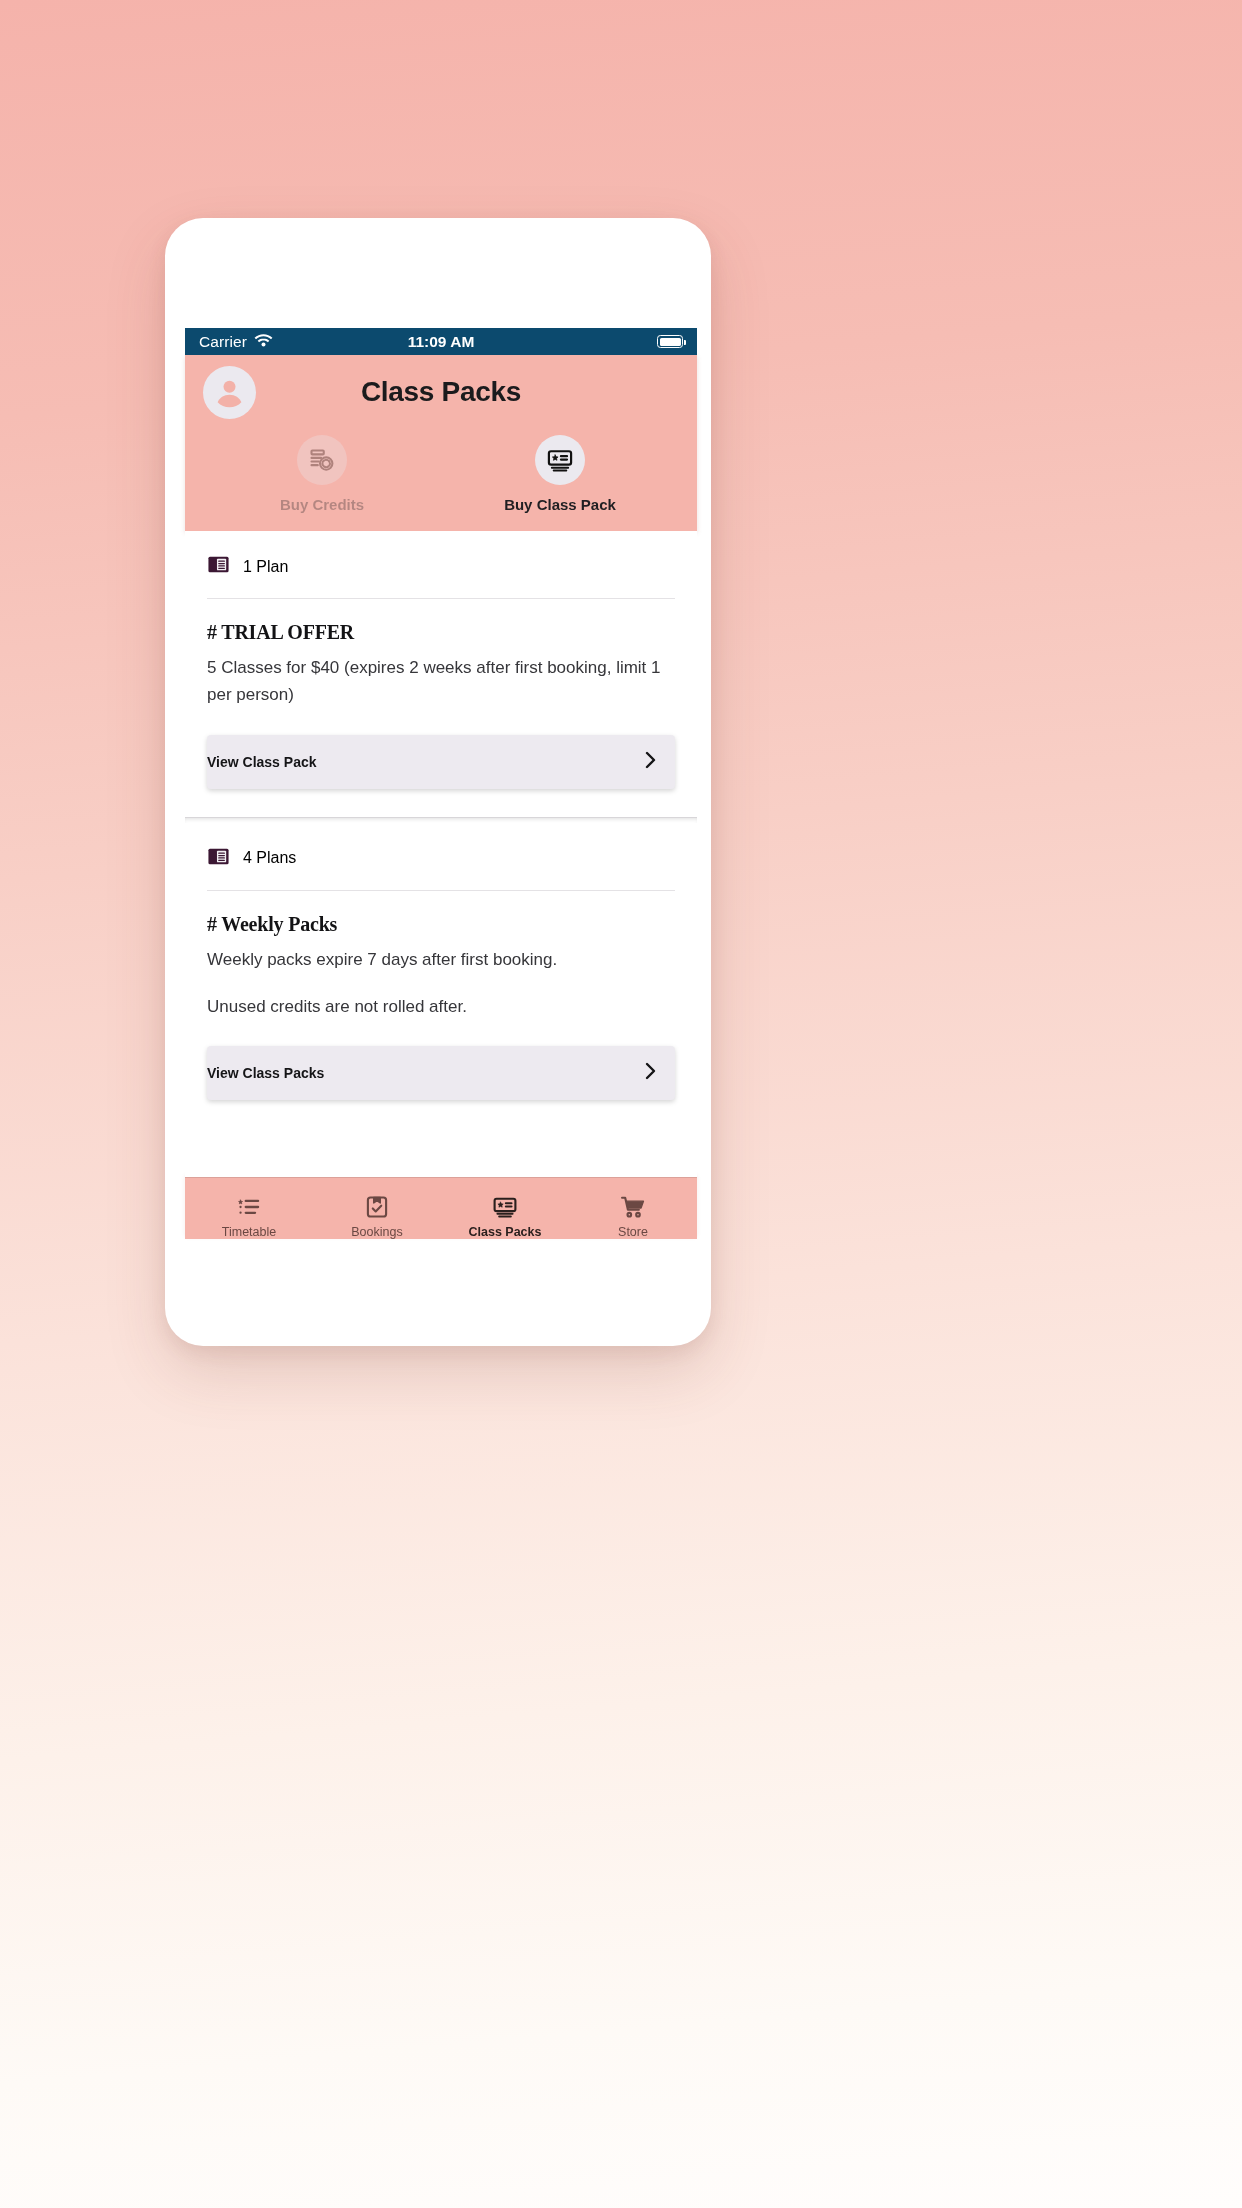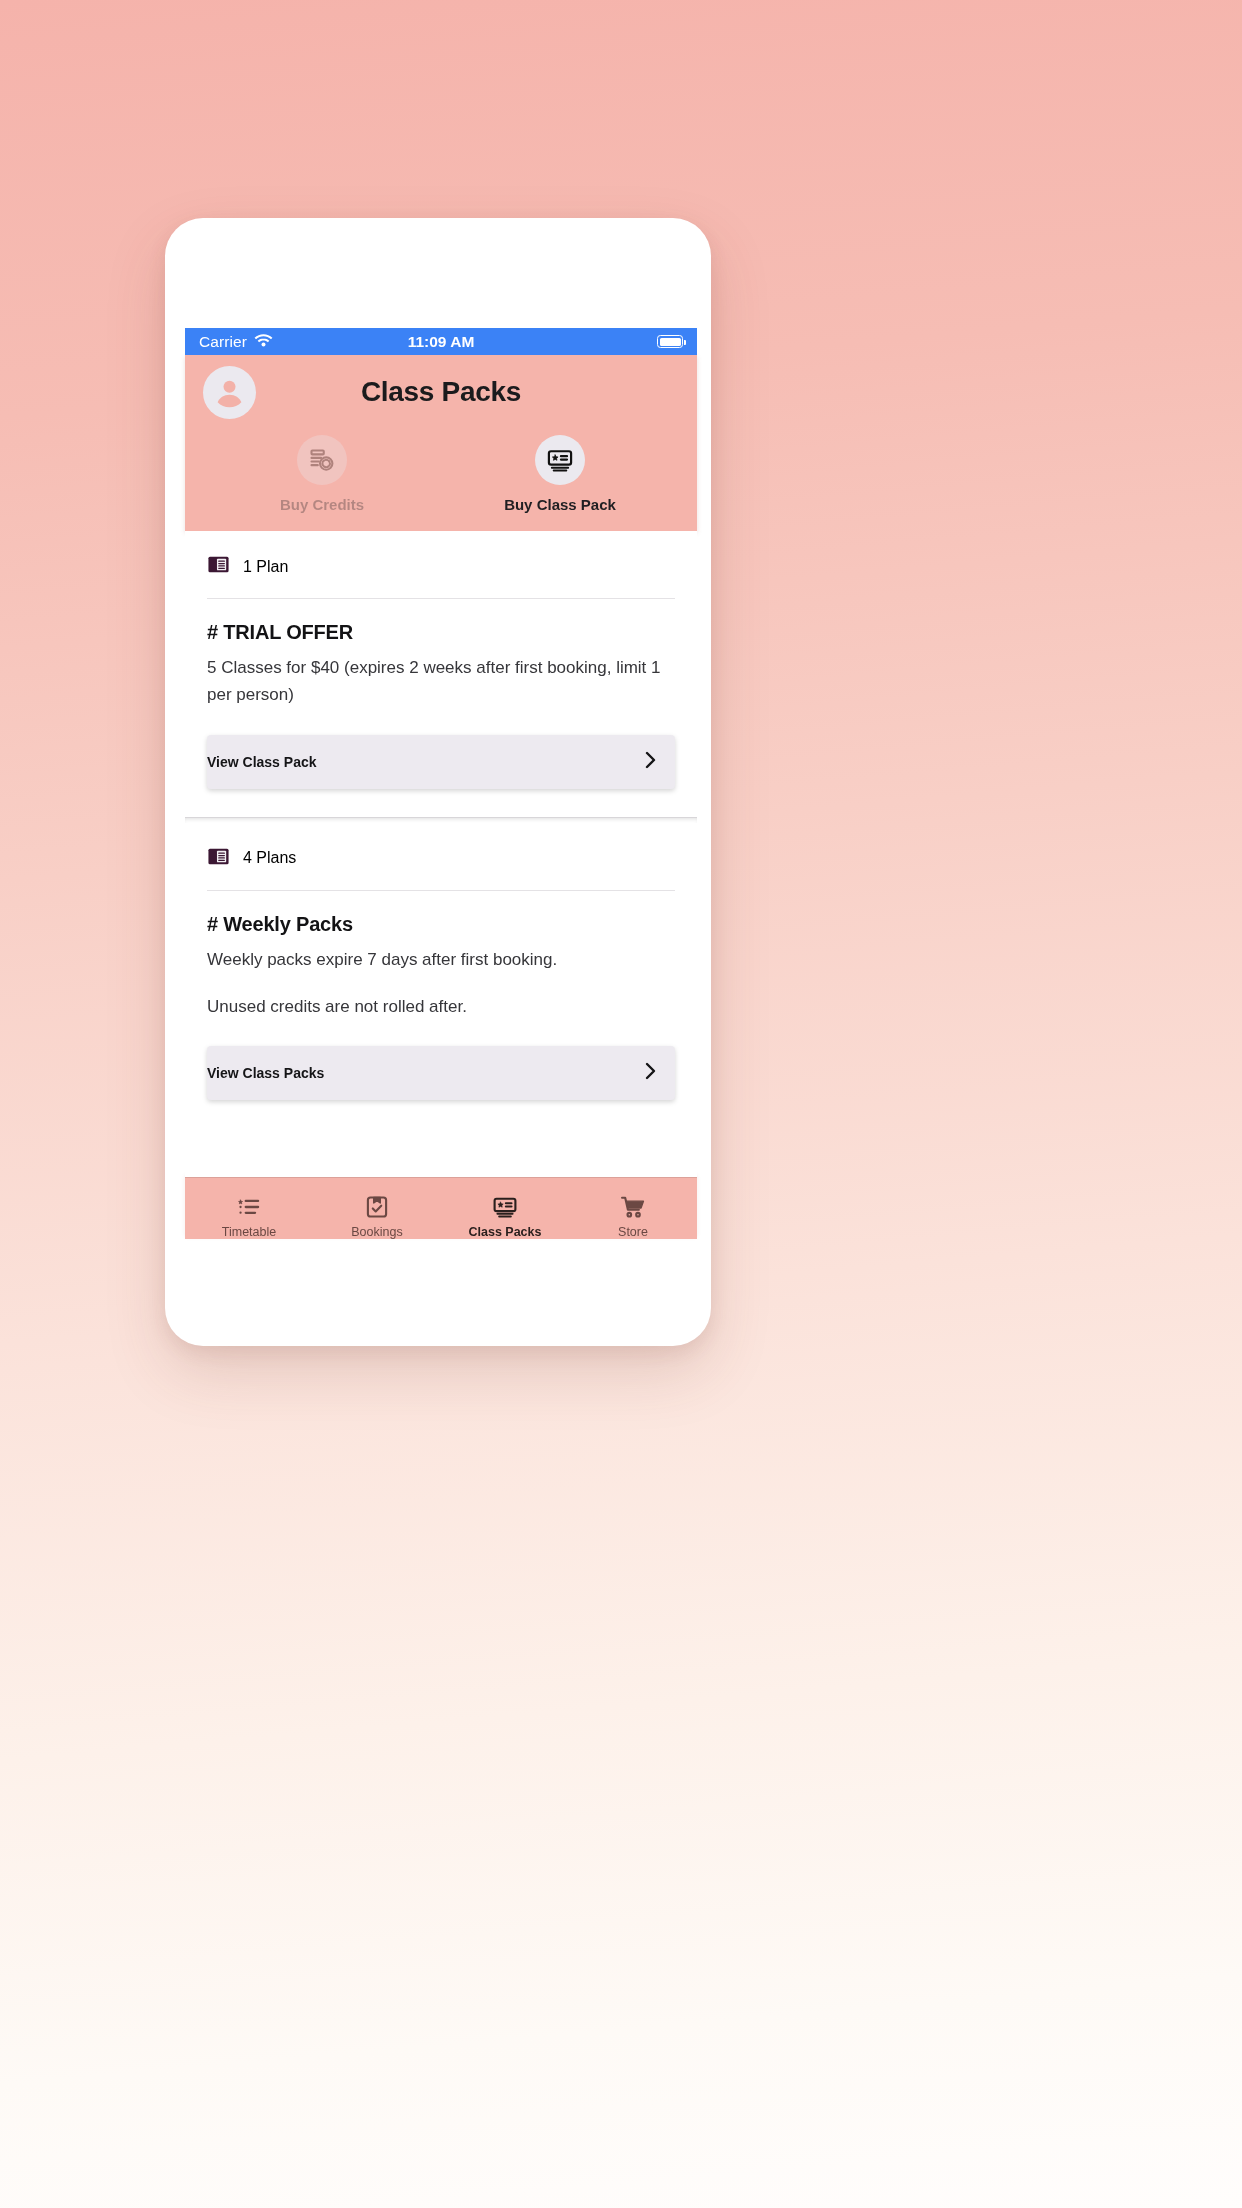--- a/index.html
+++ b/index.html
@@ -36,21 +36,21 @@
   
   #app {
     position:absolute; left:20px; top:110px;
     width:512px; height:911px;
     background:#ffffff;
     display:flex; flex-direction:column;
   }
 
   
   #statusbar {
-    height:27px; background:#3b82f6; color:#ffffff;
+    height:27px; background:#0c4a6e; color:#ffffff;
     display:flex; align-items:center; padding:0 14px;
     font-size:15px; position:relative; flex:0 0 auto;
   }
   #statusbar .left { display:flex; align-items:center; gap:7px; }
   #statusbar .carrier { font-size:15.5px; letter-spacing:.1px; }
   #statusbar .clock {
     position:absolute; left:0; right:0; text-align:center;
     font-size:15.5px; font-weight:bold; pointer-events:none;
   }
   #statusbar .right { margin-left:auto; display:flex; align-items:center; }
@@ -90,21 +90,21 @@
     height:6px; background:#ffffff;
     border-top:1.5px solid #d8d6d9;
     box-shadow:inset 0 3px 4px -2px rgba(0,0,0,.13);
     margin:0;
   }
   .plan-row { display:flex; align-items:center; gap:13px; padding:22px 0 18px; }
   .plan-count { font-size:16px; color:#000000; }
   .hr { height:1px; background:#e4e2e5; }
   .plan-title {
     font-size:20px; font-weight:bold; color:#131315;
-    padding:22px 0 0; letter-spacing:-.2px;
+    padding:22px 0 0; letter-spacing:-.2px;font-family:Liberation Serif, serif;
   }
   .plan-desc { font-size:17px; color:#36363a; line-height:1.58; padding-top:11px; }
   .plan-desc + .plan-desc { padding-top:20px; }
   .view-btn {
     margin:26px 0 28px; height:54px;
     background:#edeaf0; border:none; border-radius:4px;
     display:flex; align-items:center; position:relative;
     box-shadow:0 2px 5px rgba(0,0,0,.17);
   }
   .view-btn .txt {

